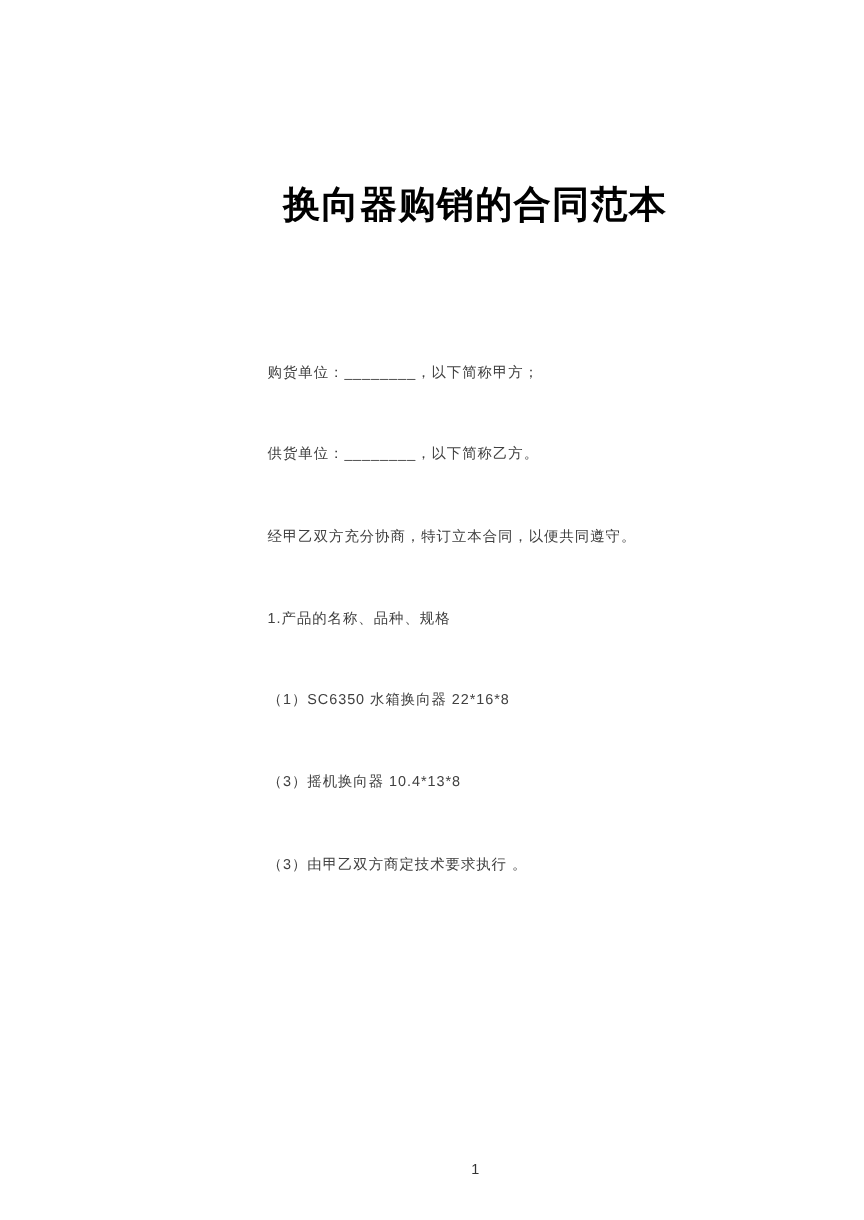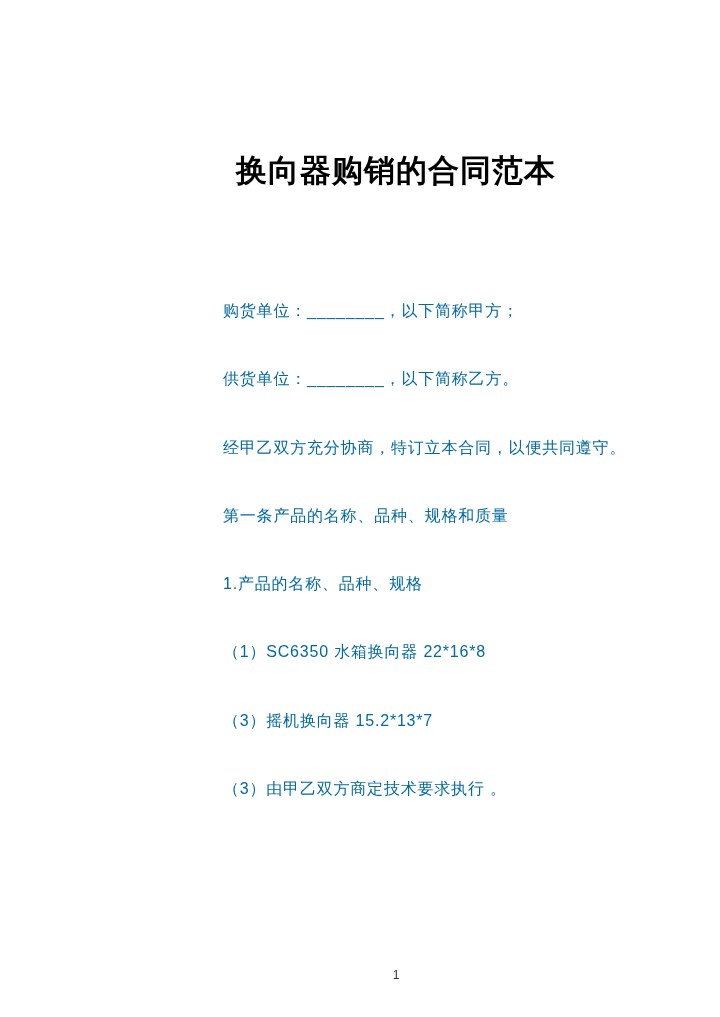--- a/index.html
+++ b/index.html
@@ -27,24 +27,24 @@
     line-height: 44px;
   }
   .doc-body {
     position: absolute;
     top: 254px;
     left: 175px;
     right: 100px;
   }
   .doc-paragraph {
     height: 56.3px;
-    font-size: 16px;
+    font-size: 12px;
     line-height: 17px;
     letter-spacing: 0.8px;
-    color: #0369a1;
+    color: #404040;
     white-space: nowrap;
   }
   .page-footer {
     position: absolute;
     top: 929px;
     left: 0;
     width: 100%;
     text-align: center;
   }
   .page-number {
@@ -57,24 +57,23 @@
 <body>
 
 <div class="page">
 
   <h1 class="doc-title">换向器购销的合同范本</h1>
 
   <div class="doc-body">
     <p class="doc-paragraph">购货单位：________，以下简称甲方；</p>
     <p class="doc-paragraph">供货单位：________，以下简称乙方。</p>
     <p class="doc-paragraph">经甲乙双方充分协商，特订立本合同，以便共同遵守。</p>
-    <p class="doc-paragraph">第一条产品的名称、品种、规格和质量</p>
     <p class="doc-paragraph">1.产品的名称、品种、规格</p>
     <p class="doc-paragraph">（1）SC6350 水箱换向器 22*16*8</p>
-    <p class="doc-paragraph">（3）摇机换向器 15.2*13*7</p>
+    <p class="doc-paragraph">（3）摇机换向器 10.4*13*8</p>
     <p class="doc-paragraph">（3）由甲乙双方商定技术要求执行 。</p>
   </div>
 
   <div class="page-footer">
     <span class="page-number">1</span>
   </div>
 
 </div>
 
 </body></html>

